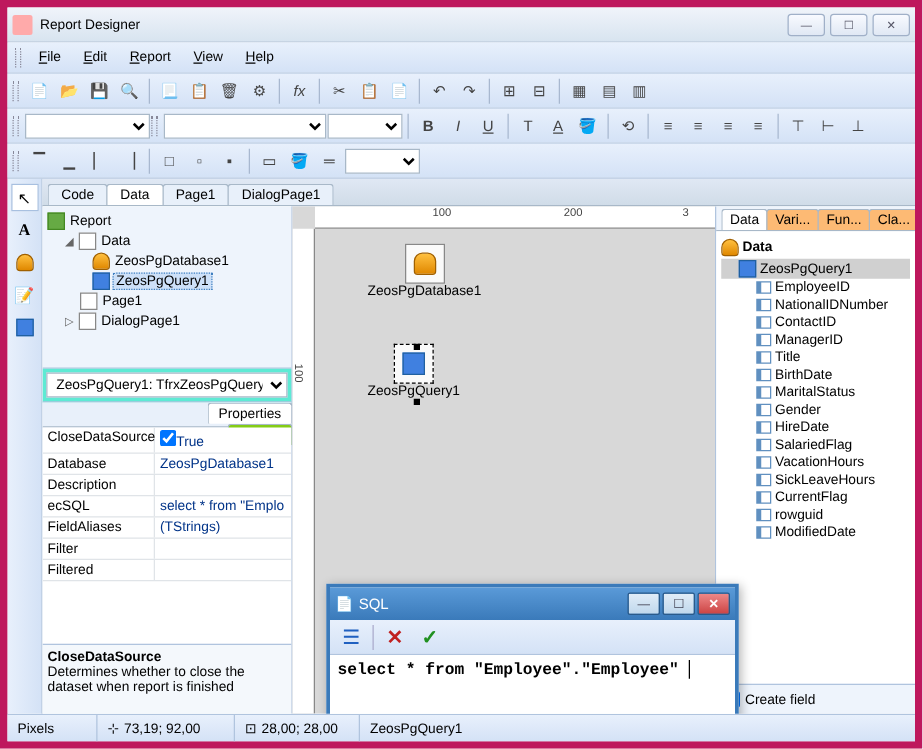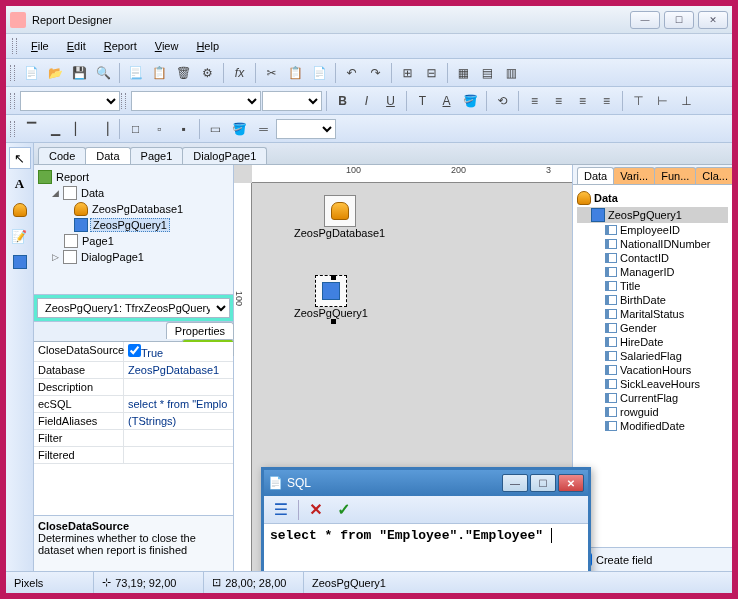--- a/index.html
+++ b/index.html
@@ -416,21 +416,21 @@
         <div style="width:1px;height:20px;background:#aac"></div>
         <div class="sql-tbtn" style="color:#c02020;font-weight:bold">✕</div>
         <div class="sql-tbtn" style="color:#209020;font-weight:bold">✓</div>
       </div>
       <div class="sql-editor"><span>select * from "Employee"."Employee"</span><span style="border-right:1px solid #000">&nbsp;</span></div>
 
     </div>
   </div>
 
   <div class="statusbar">
-    <div class="status-cell" style="width:88px">Pixels</div>
+    <div class="status-cell" style="width:72px">Pixels</div>
     <div class="status-cell" style="width:110px">
         <span>⊹</span>
         <span>73,19; 92,00</span>
       </div>
     <div class="status-cell" style="width:100px">
         <span>⊡</span>
         <span>28,00; 28,00</span>
       </div>
     <div class="status-cell" style="flex:1;border-right:none">ZeosPgQuery1</div>
   </div>

